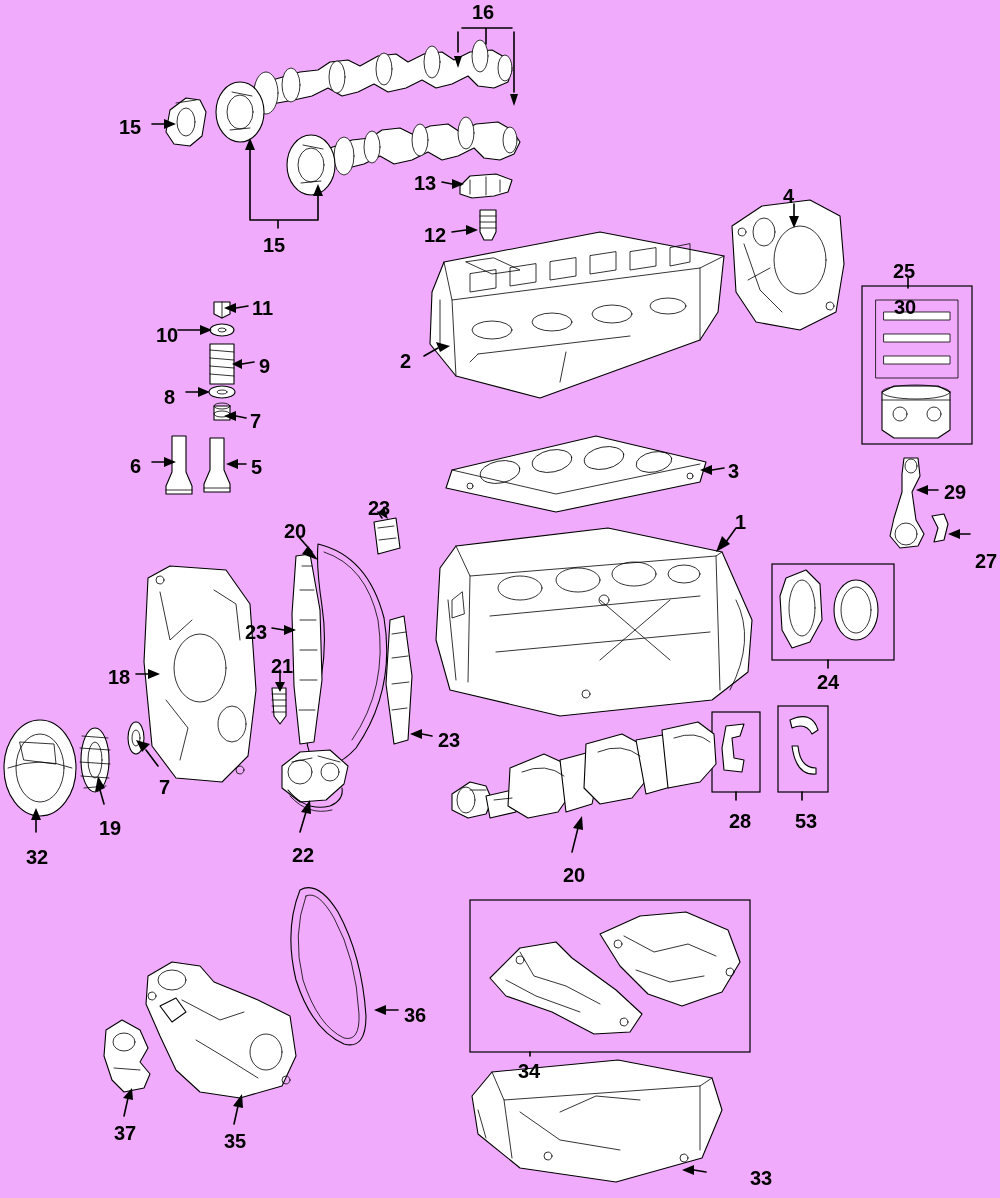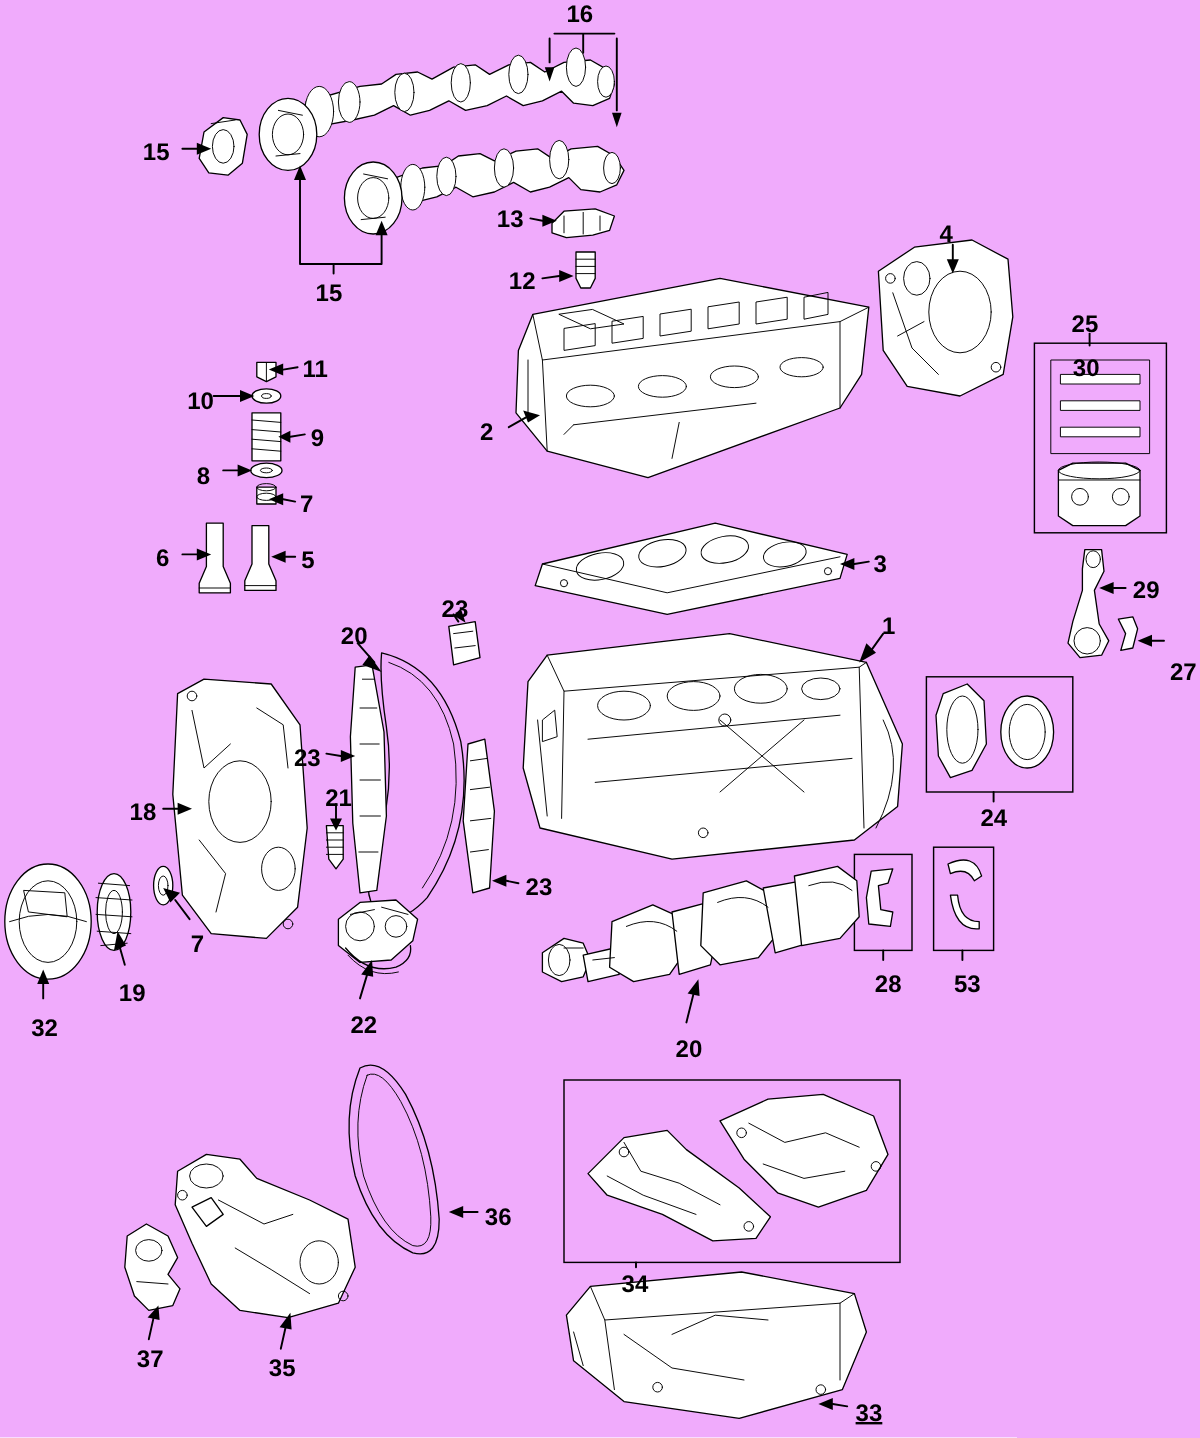--- a/index.html
+++ b/index.html
@@ -486,15 +486,15 @@
   <div class="callout" style="left:99px;  top:818px;">19</div>
   <div class="callout" style="left:729px; top:811px;">28</div>
   <div class="callout" style="left:795px; top:811px;">53</div>
   <div class="callout" style="left:26px;  top:847px;">32</div>
   <div class="callout" style="left:292px; top:845px;">22</div>
   <div class="callout" style="left:563px; top:865px;">20</div>
   <div class="callout" style="left:404px; top:1005px;">36</div>
   <div class="callout" style="left:518px; top:1061px;">34</div>
   <div class="callout" style="left:114px; top:1123px;text-align:right;">37</div>
   <div class="callout" style="left:224px; top:1131px;">35</div>
-  <div class="callout" style="left:713px; top:1168px;text-decoration:underline;">33</div>
+  <div class="callout" style="left:750px; top:1168px;">33</div>
 
 </div>
 
 </body></html>

